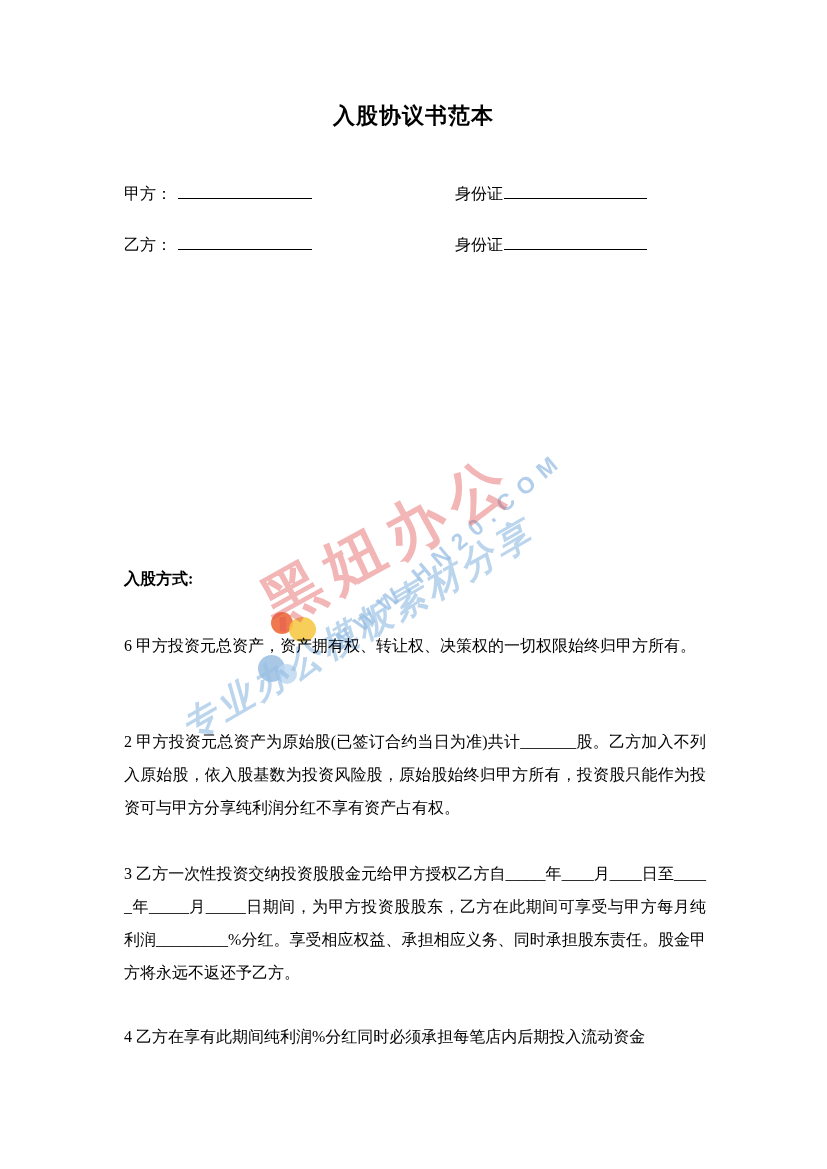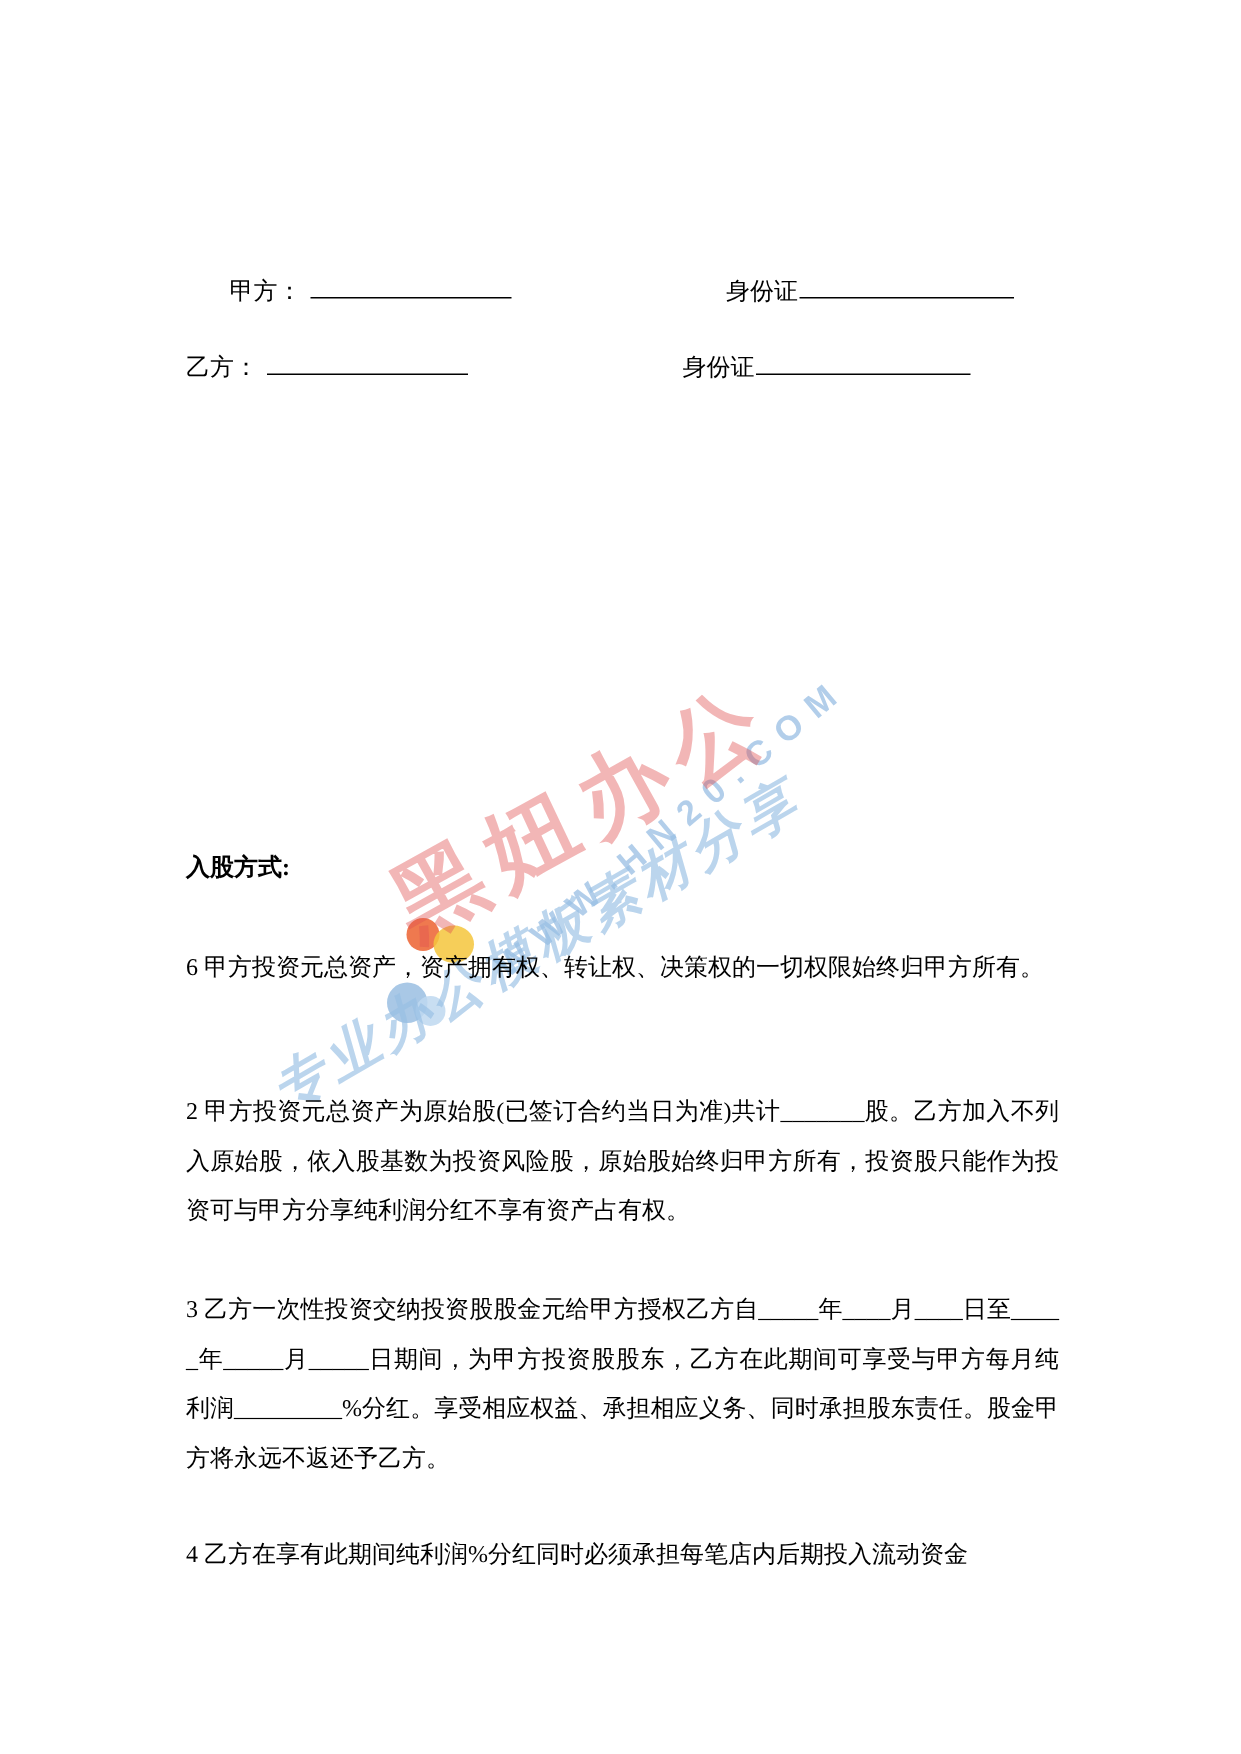--- a/index.html
+++ b/index.html
@@ -115,22 +115,23 @@
     <span class="wm-dot dot-yellow"></span>
     <span class="wm-dot dot-blue"></span>
     <span class="wm-dot dot-blue2"></span>
     <span class="wm-url">WWW.HN20.COM</span>
     <span class="wm-tagline">专业办公模板素材分享</span>
     <span class="wm-brand">黑妞办公</span>
   </div>
 
   <div class="layer-content">
 
+    <div class="doc-title">入股协议书范本</div>
 
-    <div class="party-row" style="top:180px;margin-left:29px;">
+    <div class="party-row" style="top:180px;">
       <span class="party-label">甲方：</span><span class="blank blank-name"></span>
       <span class="id-group">
         <span class="party-label">身份证</span><span class="blank blank-id"></span>
       </span>
     </div>
 
     <div class="party-row" style="top:231px;">
       <span class="party-label">乙方：</span><span class="blank blank-name"></span>
       <span class="id-group">
         <span class="party-label">身份证</span><span class="blank blank-id"></span>

